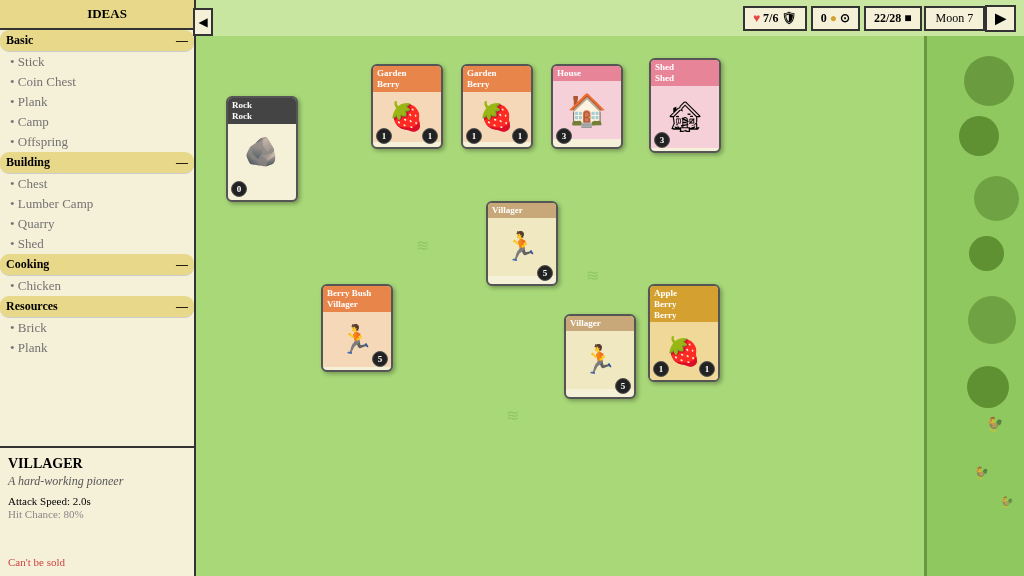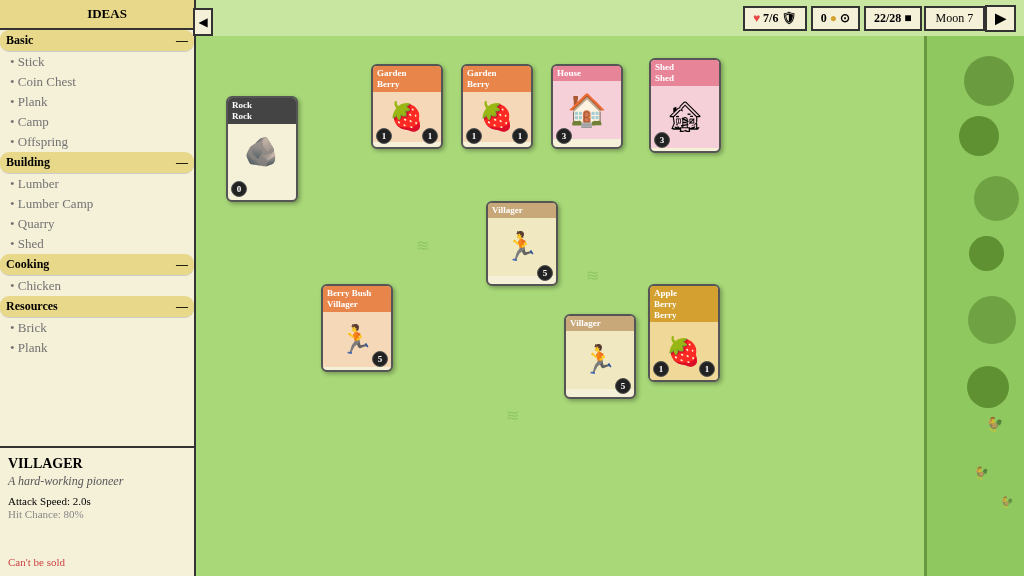--- a/index.html
+++ b/index.html
@@ -261,21 +261,21 @@
     <div class="category-item">• Stick</div>
     <div class="category-item">• Coin Chest</div>
     <div class="category-item">• Plank</div>
     <div class="category-item">• Camp</div>
     <div class="category-item">• Offspring</div>
 
     <div class="category-header">
       <span>Building</span>
         <span>—</span>
     </div>
-    <div class="category-item">• Lumber</div>
+    <div class="category-item">• Chest</div>
     <div class="category-item">• Lumber Camp</div>
     <div class="category-item">• Quarry</div>
     <div class="category-item">• Shed</div>
 
     <div class="category-header">
       <span>Cooking</span>
         <span>—</span>
     </div>
     <div class="category-item">• Chicken</div>
 

